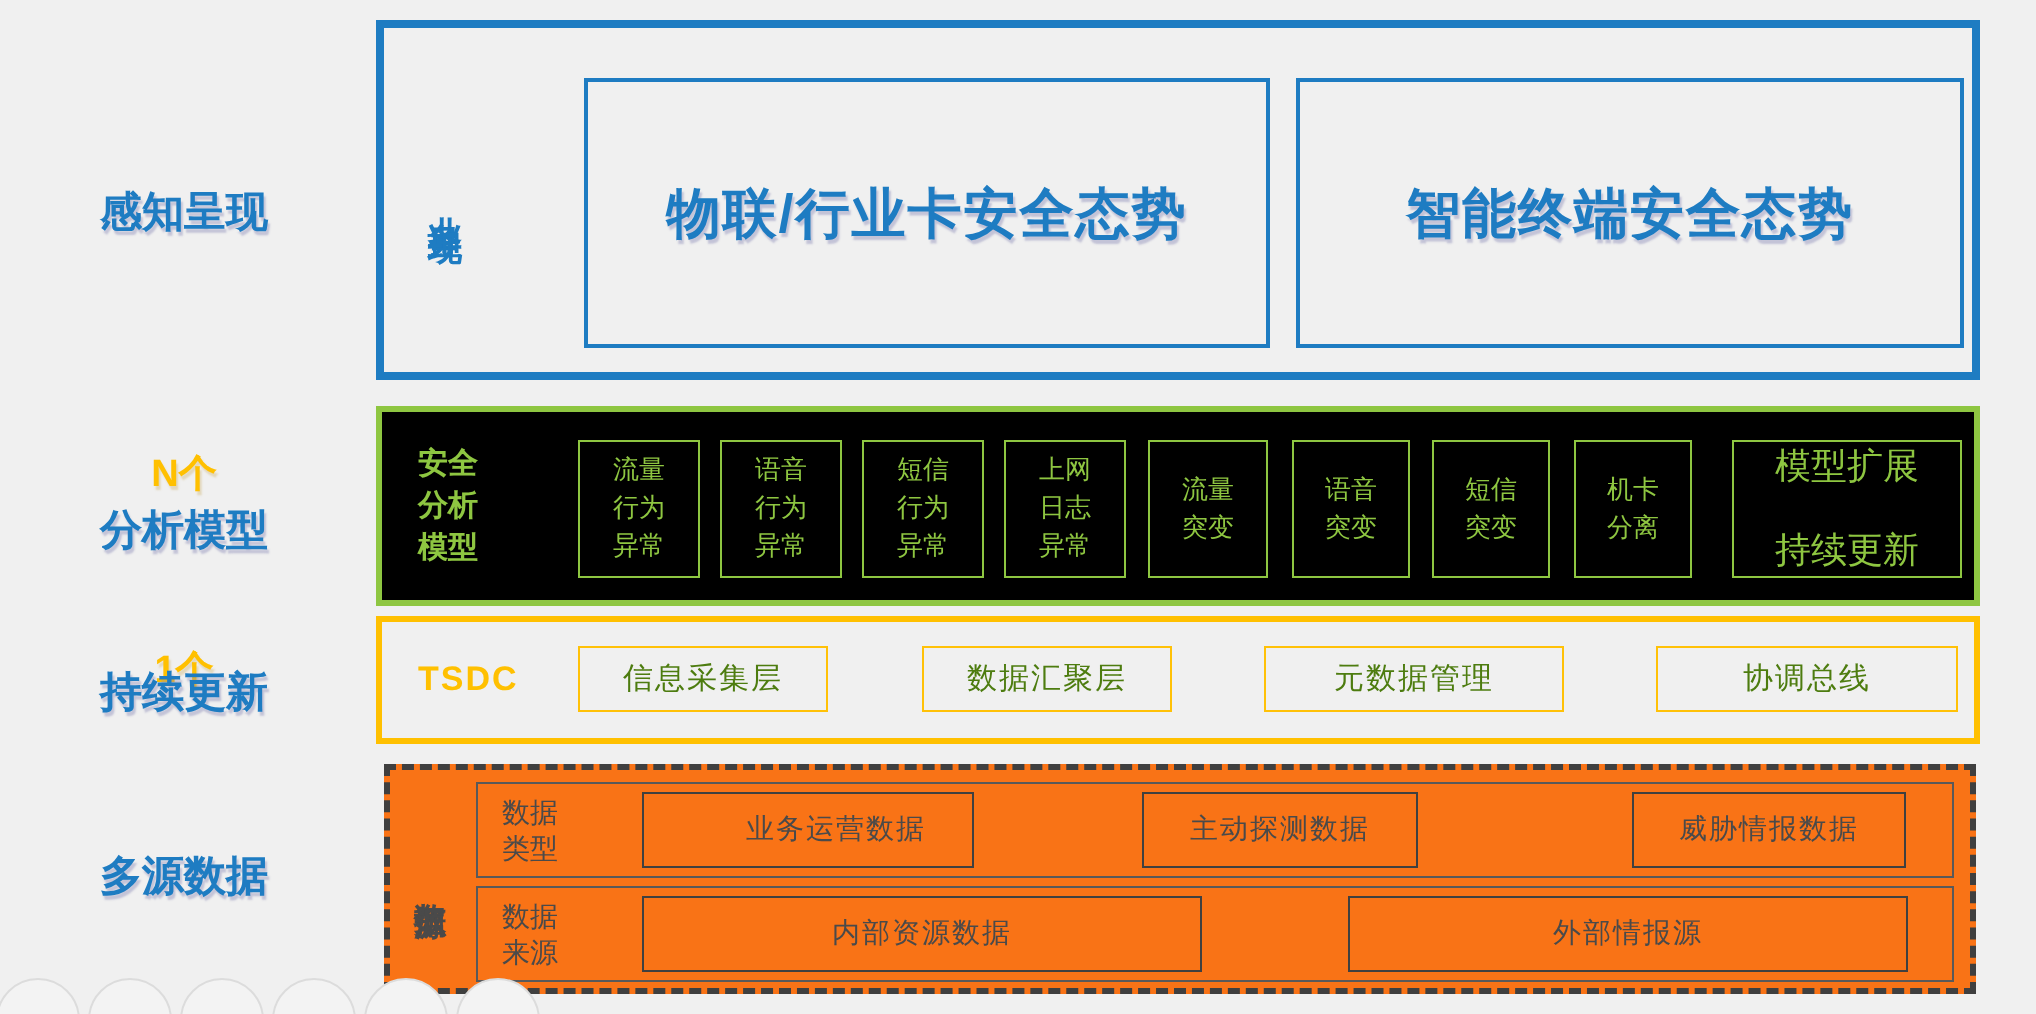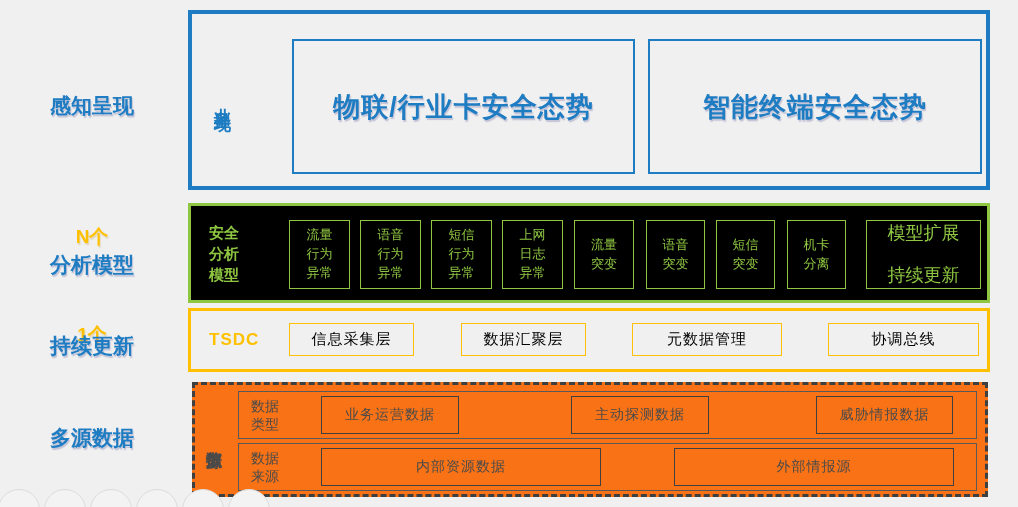--- a/index.html
+++ b/index.html
@@ -49,21 +49,21 @@
     letter-spacing:1px;
   }
   .model-box{
     border:1.5px solid #8ec641;
     color:#8ec641;font-size:13px;line-height:1.45;
     white-space:pre-line;
   }
   .model-box.wide{font-size:18px;line-height:1.15;}
   .layer-box{
     border:1.5px solid #ffc107;
-    color:#000000;font-size:15px;letter-spacing:1px;
+    color:#4d7c0f;font-size:15px;letter-spacing:1px;
   }
   .ds-row{border:1.5px solid #595959;}
   .ds-row-label{
     color:#4a4a4a;font-size:14px;line-height:1.3;
     white-space:pre-line;
   }
   .ds-box{
     border:1px solid #404040;
     color:#4a4a4a;font-size:14px;letter-spacing:1px;
   }
@@ -132,21 +132,21 @@
     <div class="abs flexc layer-box" style="left:441px;top:12px;width:148px;height:31px;">元数据管理</div>
     <div class="abs flexc layer-box" style="left:637px;top:12px;width:149px;height:31px;">协调总线</div>
   </div>
 
   <div class="abs frame-dash" style="left:192px;top:382px;width:790px;height:109px;">
     <div class="abs vtext dark-t" style="left:8px;top:50%;transform:translateY(-50%);font-size:16px;letter-spacing:1px;">数据源</div>
 
     <div class="abs ds-row" style="left:43px;top:6px;width:737px;height:46px;">
       <div class="abs ds-row-label" style="left:12px;top:50%;transform:translateY(-50%);">数据
 类型</div>
-      <div class="abs flexc ds-box" style="left:82px;top:4px;width:136px;height:36px;">业务运营数据</div>
+      <div class="abs flexc ds-box" style="left:82px;top:4px;width:136px;height:36px;padding-left:28px;">业务运营数据</div>
       <div class="abs flexc ds-box" style="left:332px;top:4px;width:136px;height:36px;">主动探测数据</div>
       <div class="abs flexc ds-box" style="left:577px;top:4px;width:135px;height:36px;">威胁情报数据</div>
     </div>
 
     <div class="abs ds-row" style="left:43px;top:58px;width:737px;height:46px;">
       <div class="abs ds-row-label" style="left:12px;top:50%;transform:translateY(-50%);">数据
 来源</div>
       <div class="abs flexc ds-box" style="left:82px;top:4px;width:278px;height:36px;">内部资源数据</div>
       <div class="abs flexc ds-box" style="left:435px;top:4px;width:278px;height:36px;">外部情报源</div>
     </div>

